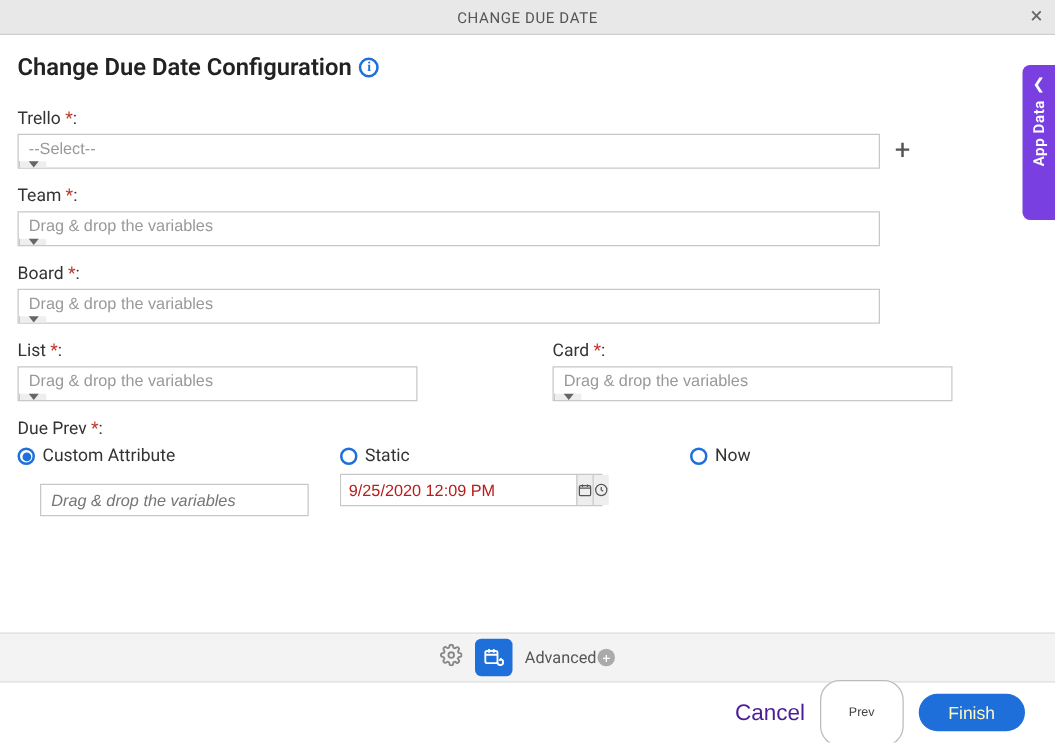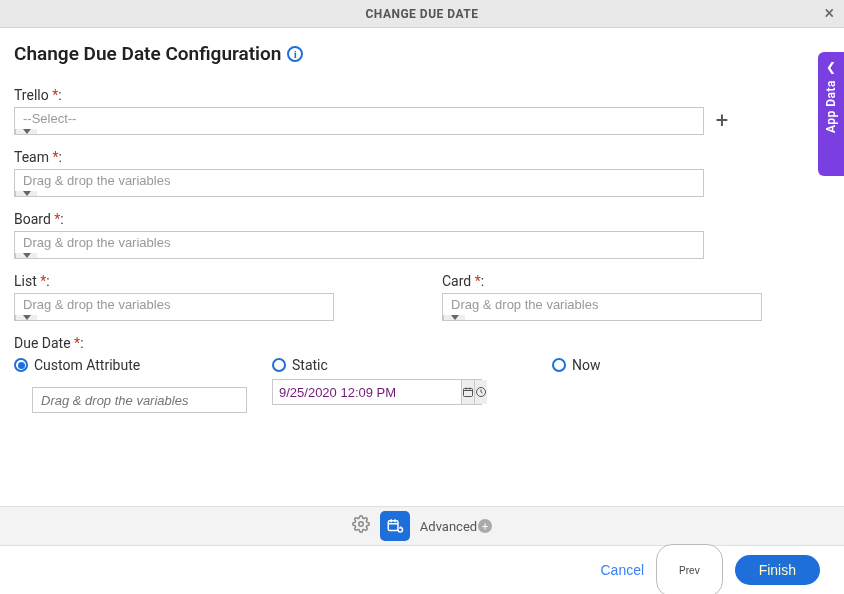--- a/index.html
+++ b/index.html
@@ -18,21 +18,21 @@
       display: flex;
       align-items: center;
       justify-content: center;
       position: relative;
       border-bottom: 1px solid #d0d0d0;
     }
     .title-bar-text {
       font-size: 12px;
       letter-spacing: 0.5px;
       color: #555;
-      font-weight: 700;
+      font-weight: 400;
     }
     .title-bar-close {
       position: absolute;
       right: 10px;
       top: 4px;
       font-size: 18px;
       color: #666;
       cursor: pointer;
       line-height: 1;
     }
@@ -178,21 +178,21 @@
       border: 1px solid #c8c8c8;
       height: 26px;
       width: 210px;
       background: #fff;
     }
     .datetime-wrap input {
       flex: 1;
       border: none;
       padding: 0 6px;
       font-size: 13px;
-      color: #701a75;
+      color: #b91c1c;
       outline: none;
     }
     .dt-icon {
       width: 22px;
       background: #eee;
       border-left: 1px solid #c8c8c8;
       display: flex;
       align-items: center;
       justify-content: center;
       cursor: pointer;
@@ -251,22 +251,22 @@
       position: absolute;
       left: 0; right: 0; bottom: 0;
       height: 48px;
       display: flex;
       align-items: center;
       justify-content: flex-end;
       gap: 12px;
       padding: 0 24px;
     }
     .btn-cancel {
-      color: #3b82f6;
-      font-size: 14px;
+      color: #4c1d95;
+      font-size: 18px;
       cursor: pointer;
       background: none;
       border: none;
     }
     .btn-prev {
       border: 1px solid #bbb;
       background: #fff;
       border-radius: 16px;
       padding: 20px 22px;
       font-size: 10px;
@@ -364,21 +364,21 @@
     <div class="field-col">
       <label class="field-label"><span>Card</span> <span class="req">*</span>:</label>
       <div class="combo-input w-320">
         <input type="text" placeholder="Drag &amp; drop the variables" style="">
         <div class="select-arrow"></div>
       </div>
     </div>
   </div>
 
   <div class="field-row">
-    <label class="field-label"><span>Due Date</span> <span class="req">*</span>:</label>
+    <label class="field-label"><span>Due Prev</span> <span class="req">*</span>:</label>
     <div class="radio-row">
       <div class="radio-group custom">
         <div class="radio-option">
           <span class="radio-circle checked"></span>
           <span>Custom Attribute</span>
         </div>
         <div class="radio-sub-input">
           <input class="custom-input" type="text" placeholder="Drag &amp; drop the variables" style="">
         </div>
       </div>

